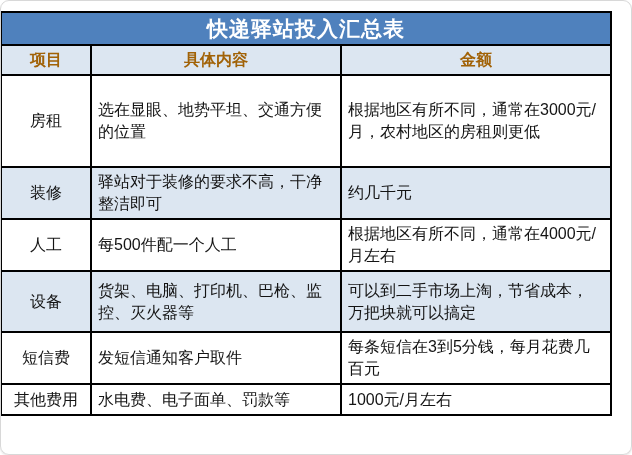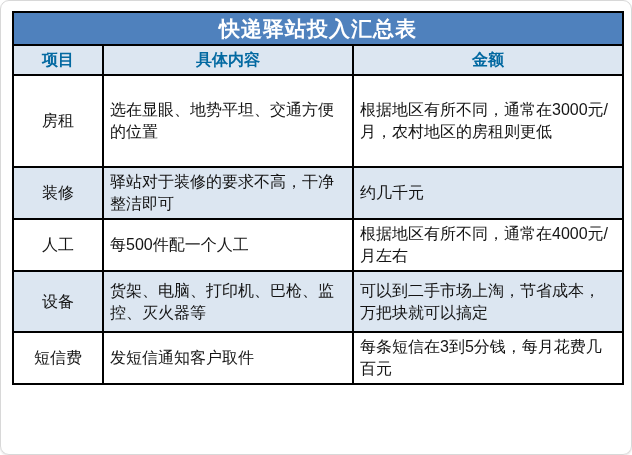--- a/index.html
+++ b/index.html
@@ -18,21 +18,21 @@
   .card-border {
     position: absolute;
     inset: 0px;
     border: 1px solid #d8d8d8;
     border-radius: 9px;
     box-shadow: 0 1px 2px rgba(0,0,0,0.12);
     pointer-events: none;
   }
   table.summary {
     position: absolute;
-    left: 12px;
+    left: 0;
     top: 11px;
     width: 610px;
     border-collapse: collapse;
     table-layout: fixed;
   }
   col.c1 { width: 90px; }
   col.c2 { width: 250px; }
   col.c3 { width: 270px; }
   table.summary th, table.summary td {
     border: 2px solid #000000;
@@ -45,21 +45,21 @@
     color: #ffffff;
     font-size: 21px;
     font-weight: bold;
     text-align: center;
     letter-spacing: 1px;
     padding: 0;
   }
   .head-row th {
     height: 30px;
     background: #dce6f1;
-    color: #0369a1;
+    color: #a16207;
     font-size: 16px;
     font-weight: bold;
     padding: 0;
   }
   tbody td {
     color: #141414;
     font-size: 16px;
     line-height: 22px;
     vertical-align: middle;
     background: #ffffff;
@@ -120,16 +120,21 @@
       <tr class="h61 alt">
         <td class="item">设备</td>
         <td class="content">货架、电脑、打印机、巴枪、监控、灭火器等</td>
         <td class="amount">可以到二手市场上淘，节省成本，万把块就可以搞定</td>
       </tr>
       <tr class="h50">
         <td class="item">短信费</td>
         <td class="content">发短信通知客户取件</td>
         <td class="amount">每条短信在3到5分钱，每月花费几百元</td>
       </tr>
+      <tr class="h31">
+        <td class="item">其他费用</td>
+        <td class="content">水电费、电子面单、罚款等</td>
+        <td class="amount">1000元/月左右</td>
+      </tr>
     </tbody>
   </table>
   <div class="card-border"></div>
 </div>
 
 </body></html>

